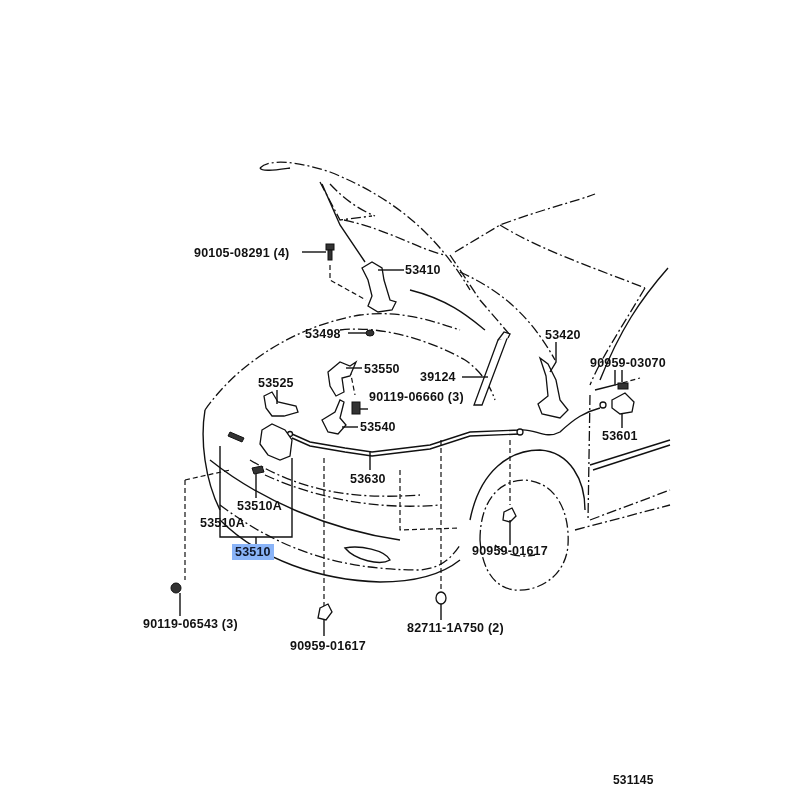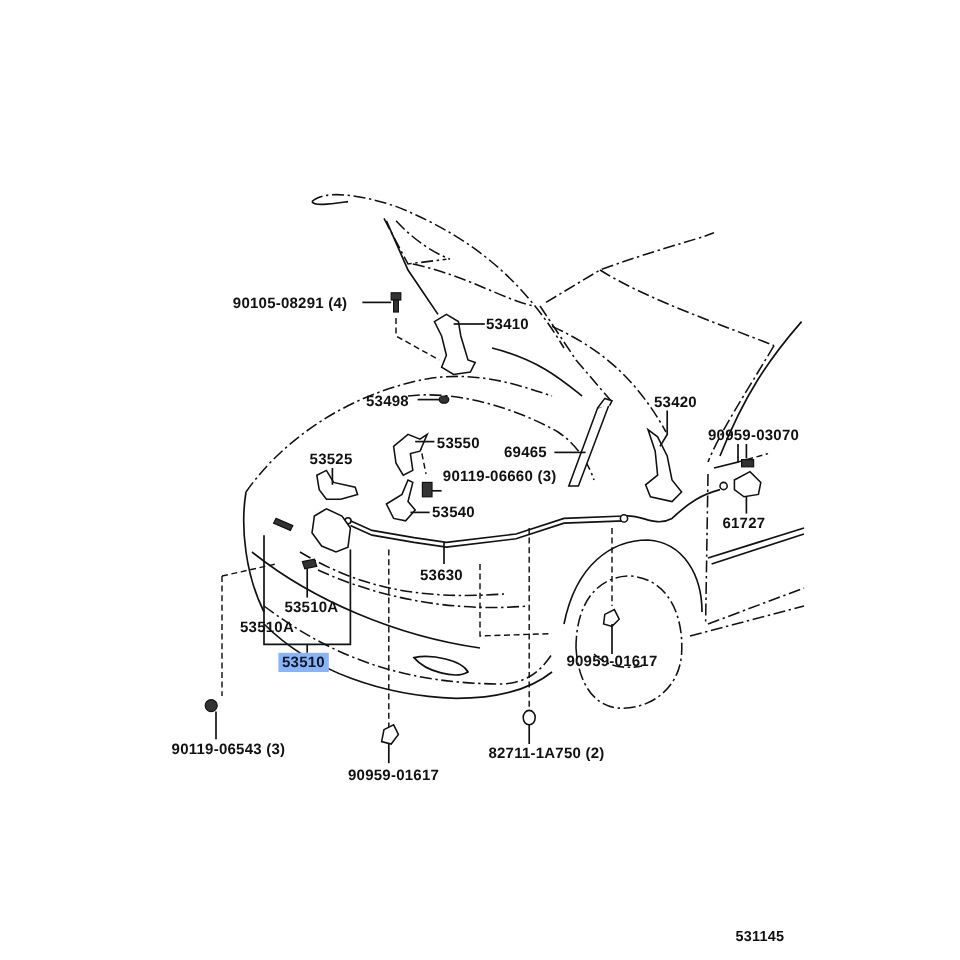--- a/index.html
+++ b/index.html
@@ -144,24 +144,24 @@
     <path class="ln" d="M510 520 L 510 545"></path>
   </svg>
 
   <div class="lbl" style="left:178px;top:246px;margin-left:16px;">90105-08291 (4)</div>
   <div class="lbl" style="left:405px;top:263px;">53410</div>
   <div class="lbl" style="left:305px;top:327px;">53498</div>
   <div class="lbl" style="left:545px;top:328px;">53420</div>
   <div class="lbl" style="left:590px;top:356px;">90959-03070</div>
   <div class="lbl" style="left:258px;top:376px;">53525</div>
   <div class="lbl" style="left:364px;top:362px;">53550</div>
-  <div class="lbl" style="left:420px;top:370px;">69465</div>
+  <div class="lbl" style="left:420px;top:370px;">39124</div>
   <div class="lbl" style="left:369px;top:390px;">90119-06660 (3)</div>
   <div class="lbl" style="left:360px;top:420px;">53540</div>
-  <div class="lbl" style="left:602px;top:429px;">61727</div>
+  <div class="lbl" style="left:602px;top:429px;">53601</div>
   <div class="lbl" style="left:350px;top:472px;">53630</div>
   <div class="lbl" style="left:237px;top:499px;">53510A</div>
   <div class="lbl" style="left:200px;top:516px;">53510A</div>
   <div class="lbl hl" style="left: 232px; top: 544px; background: rgb(138, 180, 248);">53510</div>
   <div class="lbl" style="left:472px;top:544px;">90959-01617</div>
   <div class="lbl" style="left:143px;top:617px;">90119-06543 (3)</div>
   <div class="lbl" style="left:407px;top:621px;">82711-1A750 (2)</div>
   <div class="lbl" style="left:290px;top:639px;">90959-01617</div>
   <div class="lbl" style="left:613px;top:773px;font-size:12px;">531145</div>
 </div>

